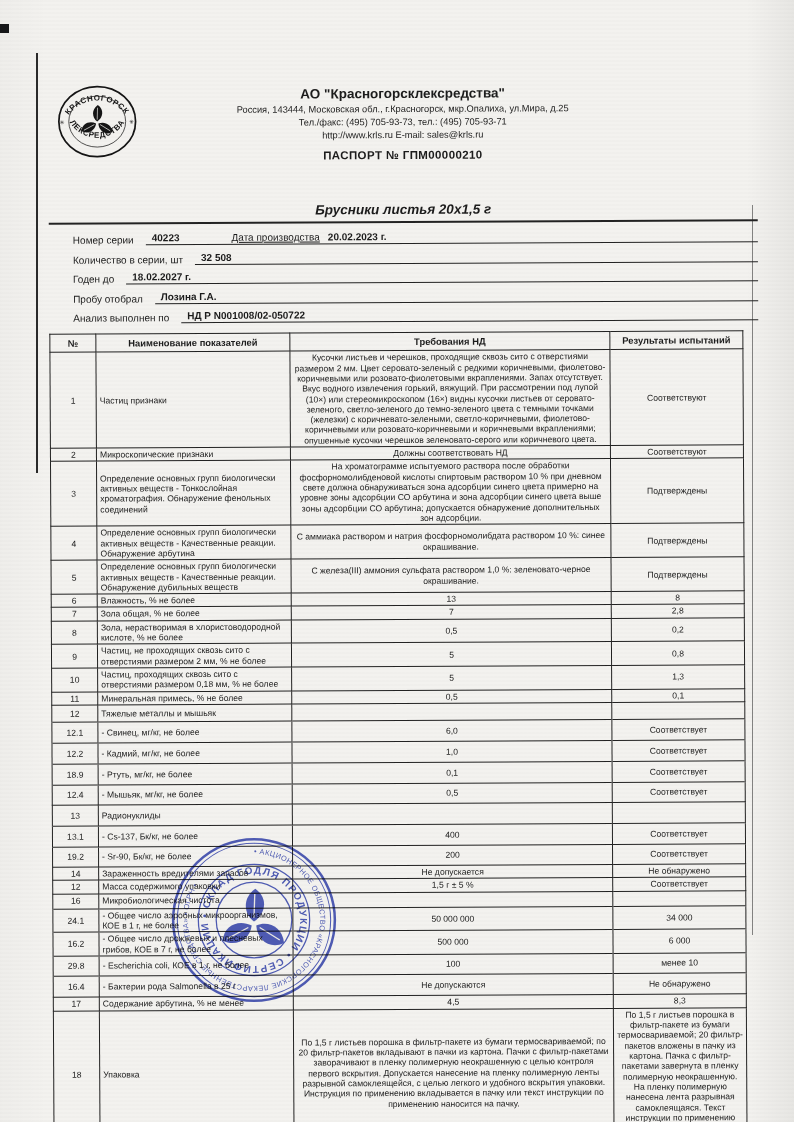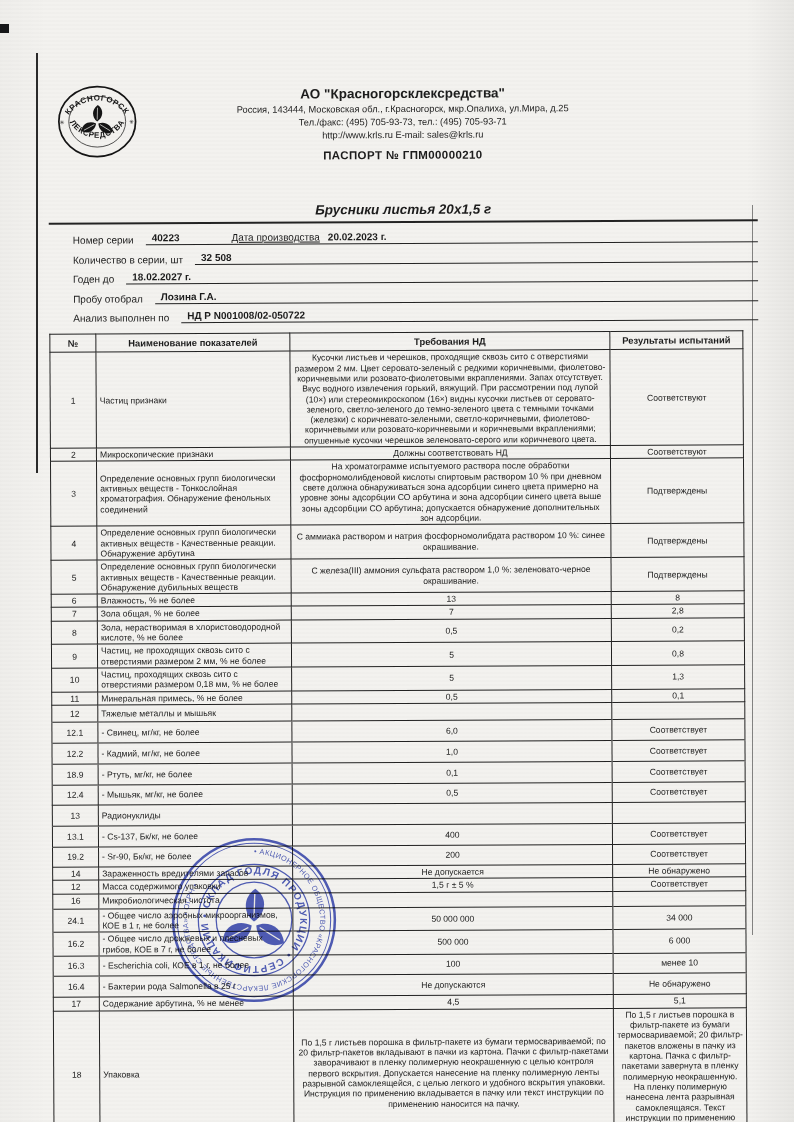--- a/index.html
+++ b/index.html
@@ -284,36 +284,36 @@
             <td class="c-req">50 000 000</td>
             <td class="c-res">34 000</td>
           </tr>
           <tr class="nb" style="height: 21px;">
             <td class="c-num">16.2</td>
             <td class="c-name sub">- Общее число дрожжевых и плесневых грибов, КОЕ в 7 г, не более</td>
             <td class="c-req">500 000</td>
             <td class="c-res">6 000</td>
           </tr>
           <tr class="nb" style="height: 20px;">
-            <td class="c-num">16.3</td>
+            <td class="c-num">29.8</td>
             <td class="c-name sub">- Escherichia coli, КОЕ в 1 г, не более</td>
             <td class="c-req">100</td>
             <td class="c-res">менее 10</td>
           </tr>
           <tr style="height: 21px;">
             <td class="c-num">16.4</td>
             <td class="c-name sub">- Бактерии рода Salmonella в 25 г</td>
             <td class="c-req">Не допускаются</td>
             <td class="c-res">Не обнаружено</td>
           </tr>
           <tr style="height: 14px;">
             <td class="c-num">17</td>
             <td class="c-name">Содержание арбутина, % не менее</td>
             <td class="c-req">4,5</td>
-            <td class="c-res">5,1</td>
+            <td class="c-res">8,3</td>
           </tr>
           <tr style="height: 112px;">
             <td class="c-num">18</td>
             <td class="c-name">Упаковка</td>
             <td class="c-req">По 1,5 г листьев порошка в фильтр-пакете из бумаги термосвариваемой; по 20 фильтр-пакетов вкладывают в пачки из картона. Пачки с фильтр-пакетами заворачивают в пленку полимерную неокрашенную с целью контроля первого вскрытия. Допускается нанесение на пленку полимерную ленты разрывной самоклеящейся, с целью легкого и удобного вскрытия упаковки. Инструкция по применению вкладывается в пачку или текст инструкции по применению наносится на пачку.</td>
             <td class="c-res">По 1,5 г листьев порошка в фильтр-пакете из бумаги термосвариваемой; 20 фильтр-пакетов вложены в пачку из картона. Пачка с фильтр-пакетами завернута в пленку полимерную неокрашенную. На пленку полимерную нанесена лента разрывная самоклеящаяся. Текст инструкции по применению нанесен на пачку.</td>
           </tr>
         </tbody>
     </table>
 

